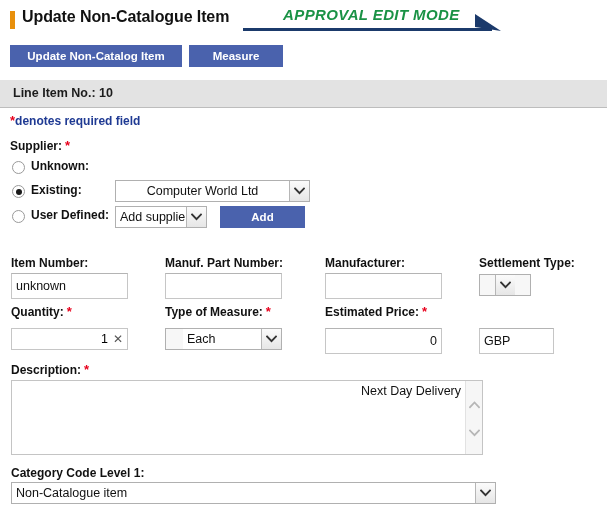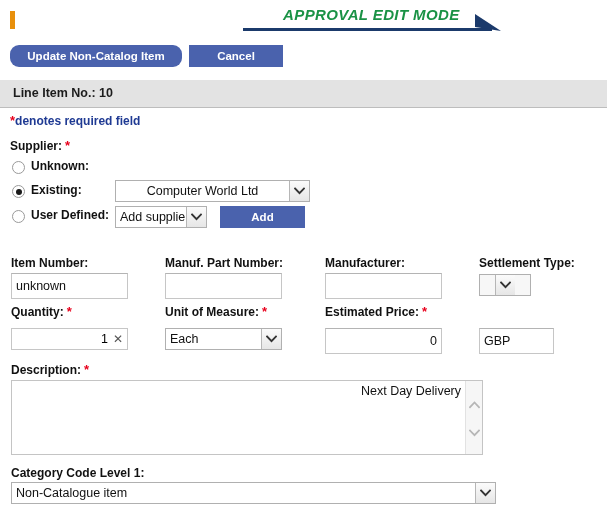--- a/index.html
+++ b/index.html
@@ -87,21 +87,21 @@
     border: none;
     font-family: "Liberation Sans", sans-serif;
     font-size: 11.5px;
     font-weight: bold;
     text-align: center;
     line-height: 22px;
     height: 22px;
     cursor: pointer;
     padding: 0;
   }
-  .btn-update { left: 10px; width: 172px; border-radius: 9px; }
+  .btn-update { left: 10px; width: 172px; }
   .btn-cancel { left: 189px; width: 94px; }
 
   
   .lineitem-bar {
     position: absolute;
     left: 0;
     top: 80px;
     width: 607px;
     height: 27px;
     background: #e3e3e3;
@@ -269,28 +269,29 @@
     justify-content: center;
   }
   .ta-scroll .chev-up { top: 20px; }
   .ta-scroll .chev-dn { top: 48px; }
 </style>
 </head>
 <body>
 
 <div class="title-row">
   <div class="title-marker"></div>
+  <div class="page-title">Update Non-Catalogue Item</div>
   <div class="mode-rule"></div>
   <div class="mode-arrow"></div>
   <div class="mode-text">Approval Edit Mode</div>
 </div>
 
 <div class="button-row">
   <button class="btn btn-update">Update Non-Catalog Item</button>
-  <button class="btn btn-cancel">Cancel</button>
+  <button class="btn btn-cancel">Measure</button>
 </div>
 
 <div class="lineitem-bar">
   <div class="lineitem-text">Line Item No.: 10</div>
 </div>
 
 <div class="required-note"><span class="ast">*</span><span>denotes required field</span></div>
 
 <div class="lbl" style="left:10px; top:138px;"><span>Supplier:</span><span class="ast-red">*</span></div>
 
@@ -341,22 +342,22 @@
       </svg>
   </div>
 </div>
 
 <div class="lbl" style="left:11px; top:304px;"><span>Quantity:</span><span class="ast-red">*</span></div>
 <div class="qtybox" style="left:11px; top:328px; width:117px;">
   <span>1</span>
   <span class="qty-clear">✕</span>
 </div>
 
-<div class="lbl" style="left:165px; top:304px;"><span>Unit of Measure:</span><span class="ast-red">*</span></div>
-<div class="sel" style="left:165px; top:328px; width:117px;">
+<div class="lbl" style="left:165px; top:304px;"><span>Type of Measure:</span><span class="ast-red">*</span></div>
+<div class="sel" style="left:165px; top:328px; width:117px;padding-left:17px;">
   <div class="sel-text">Each</div>
   <div class="sel-arrow">
     <svg width="11" height="8" viewBox="0 0 11 8">
         <path d="M1 1.5 L5.5 6.2 L10 1.5" fill="none" stroke="#333" stroke-width="1.9" stroke-linecap="square"></path>
       </svg>
   </div>
 </div>
 
 <div class="lbl" style="left:325px; top:304px;"><span>Estimated Price:</span><span class="ast-red">*</span></div>
 <input class="inp inp-right" style="left: 325px; top: 328px; width: 117px;" value="0">

